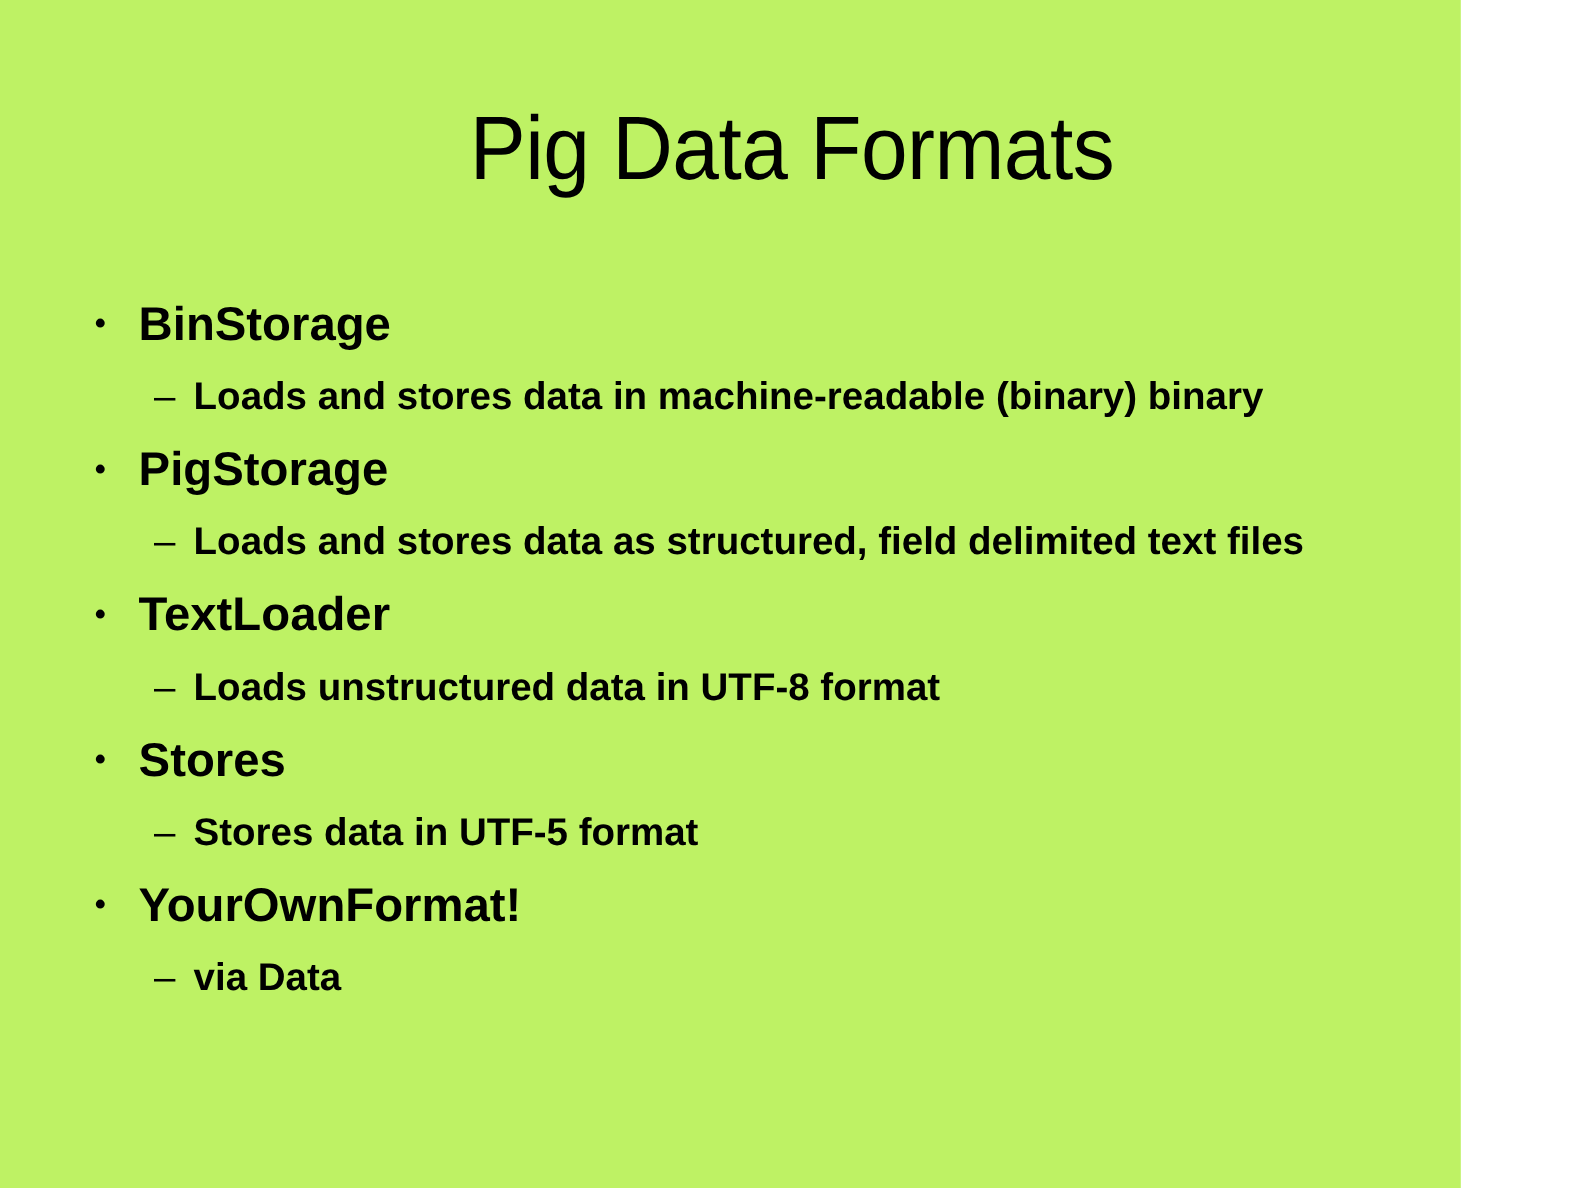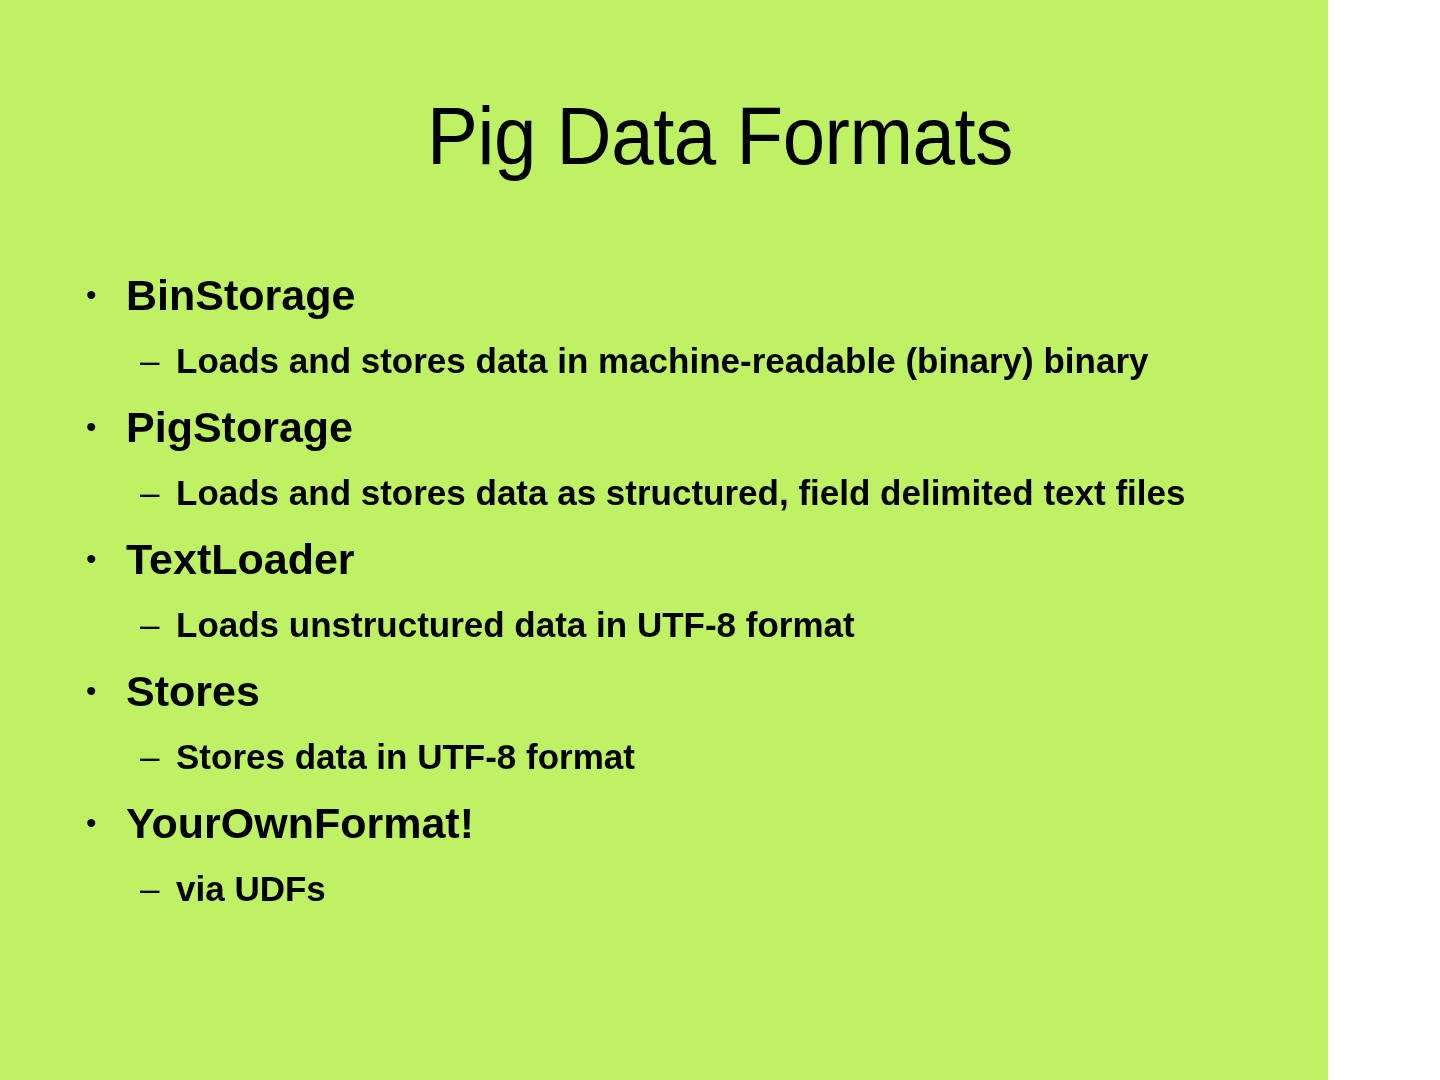--- a/index.html
+++ b/index.html
@@ -140,29 +140,29 @@
       </div>
     </div>
 
     <div class="group">
       <div class="l1">
         <span class="marker">•</span>
         <span class="txt">Stores</span>
       </div>
       <div class="l2">
         <span class="marker">–</span>
-        <span class="txt">Stores data in UTF-8 format</span>
+        <span class="txt">Stores data in UTF-5 format</span>
       </div>
     </div>
 
     <div class="group">
       <div class="l1">
         <span class="marker">•</span>
         <span class="txt">YourOwnFormat!</span>
       </div>
       <div class="l2">
         <span class="marker">–</span>
-        <span class="txt">via UDFs</span>
+        <span class="txt">via Data</span>
       </div>
     </div>
 
   </div>
 </div>
 
 </body></html>

